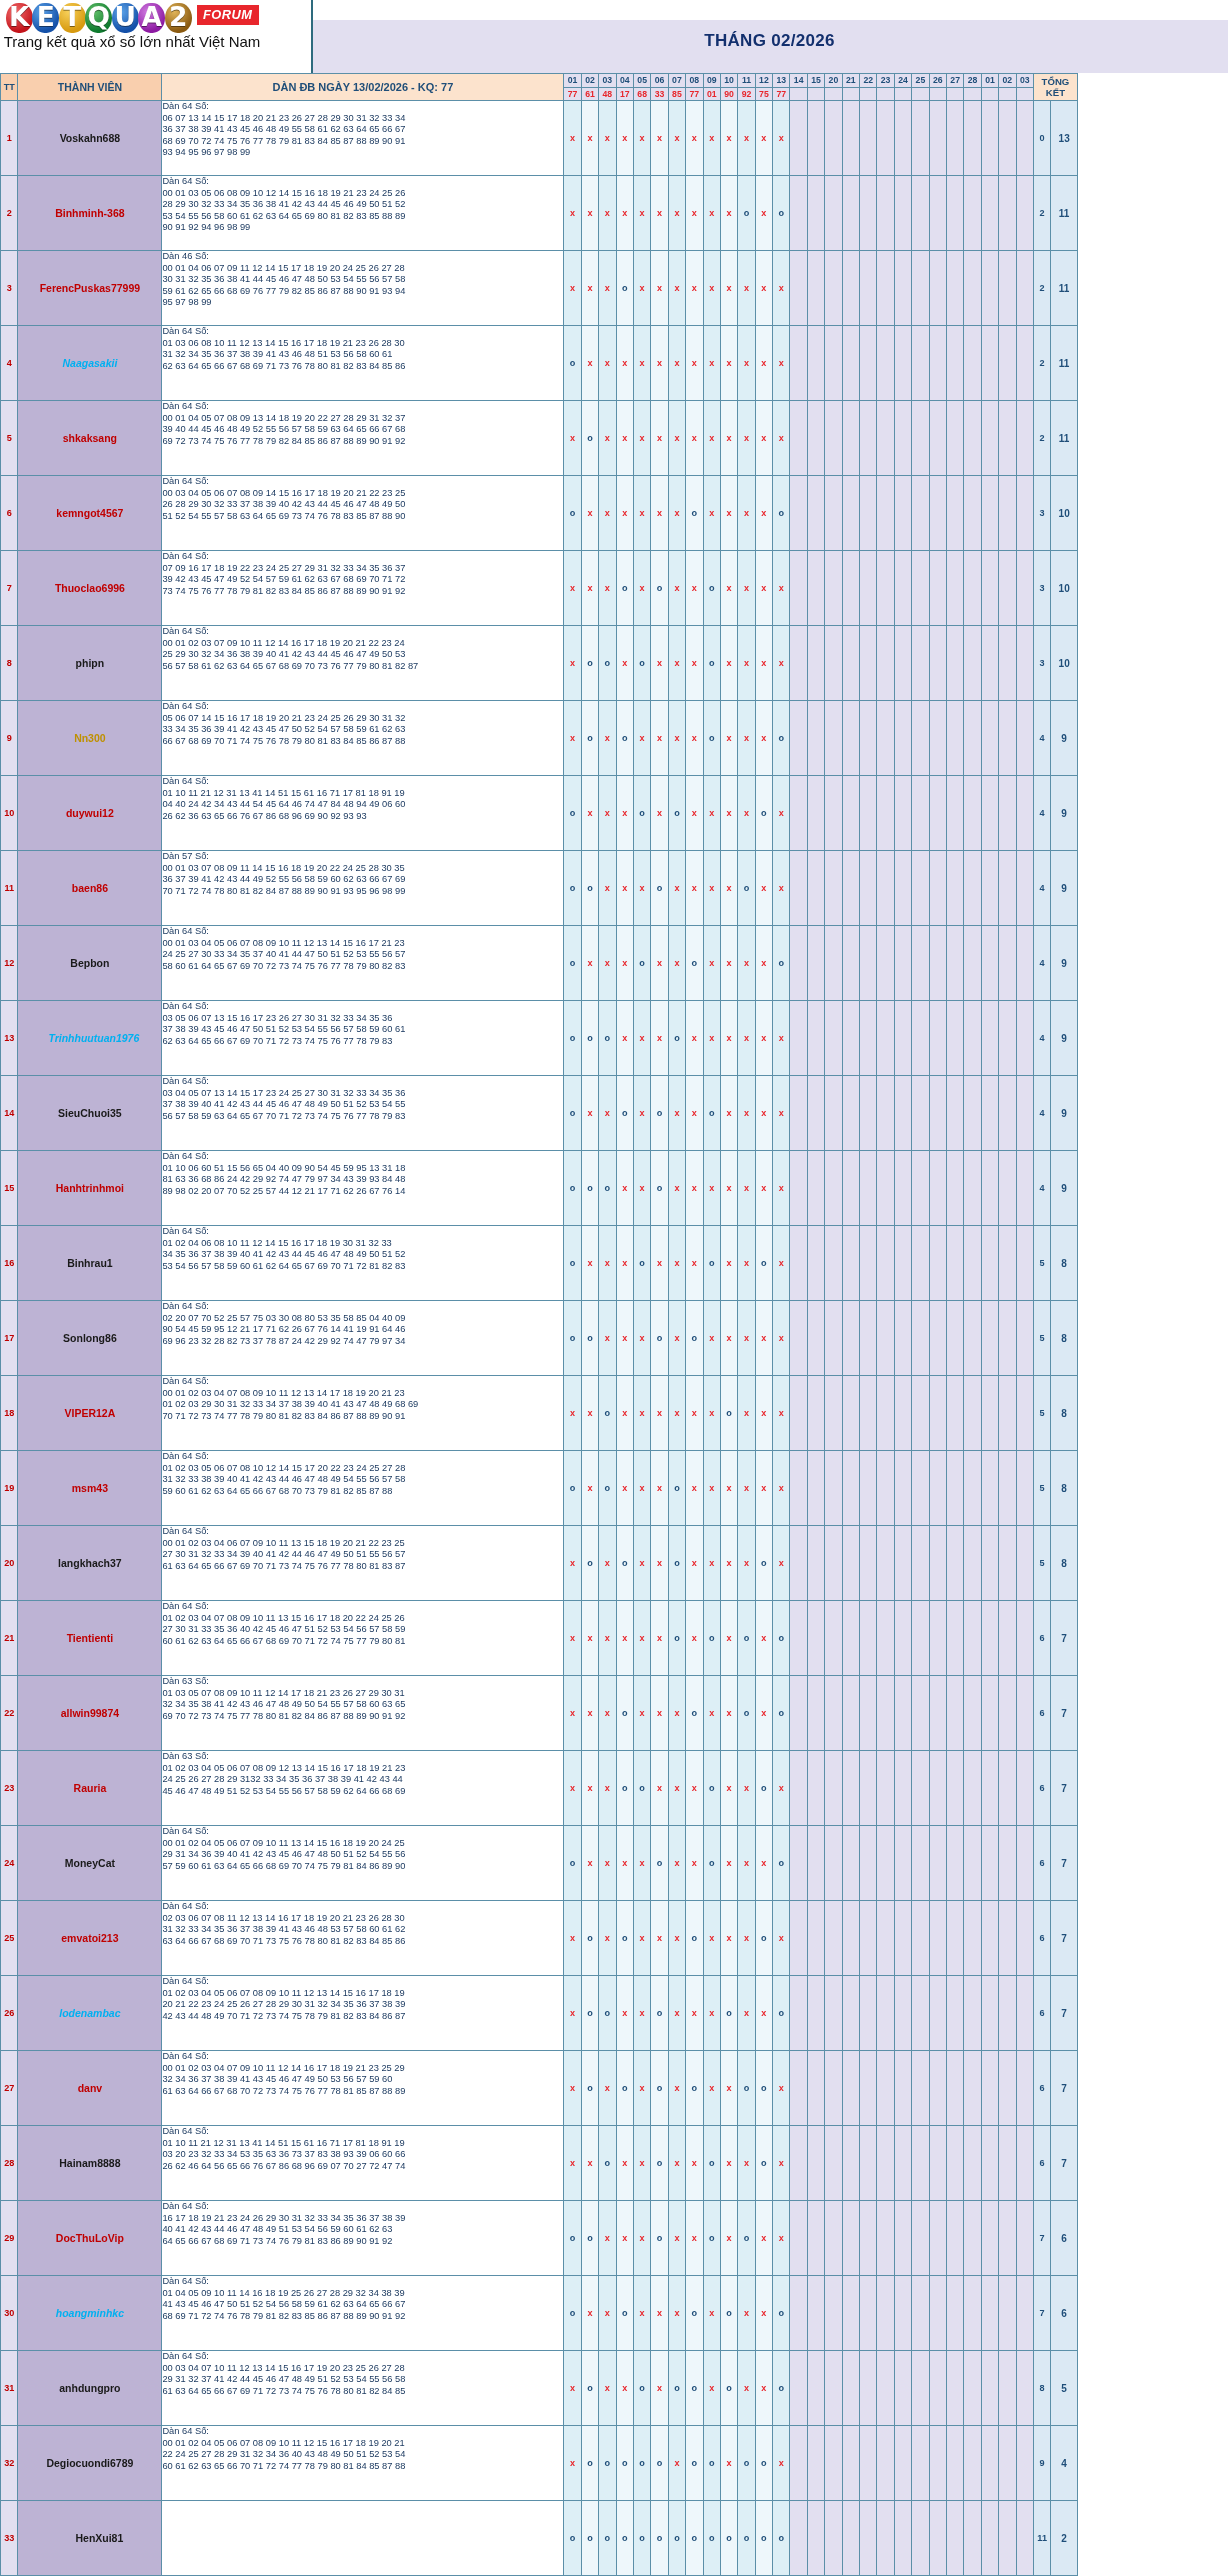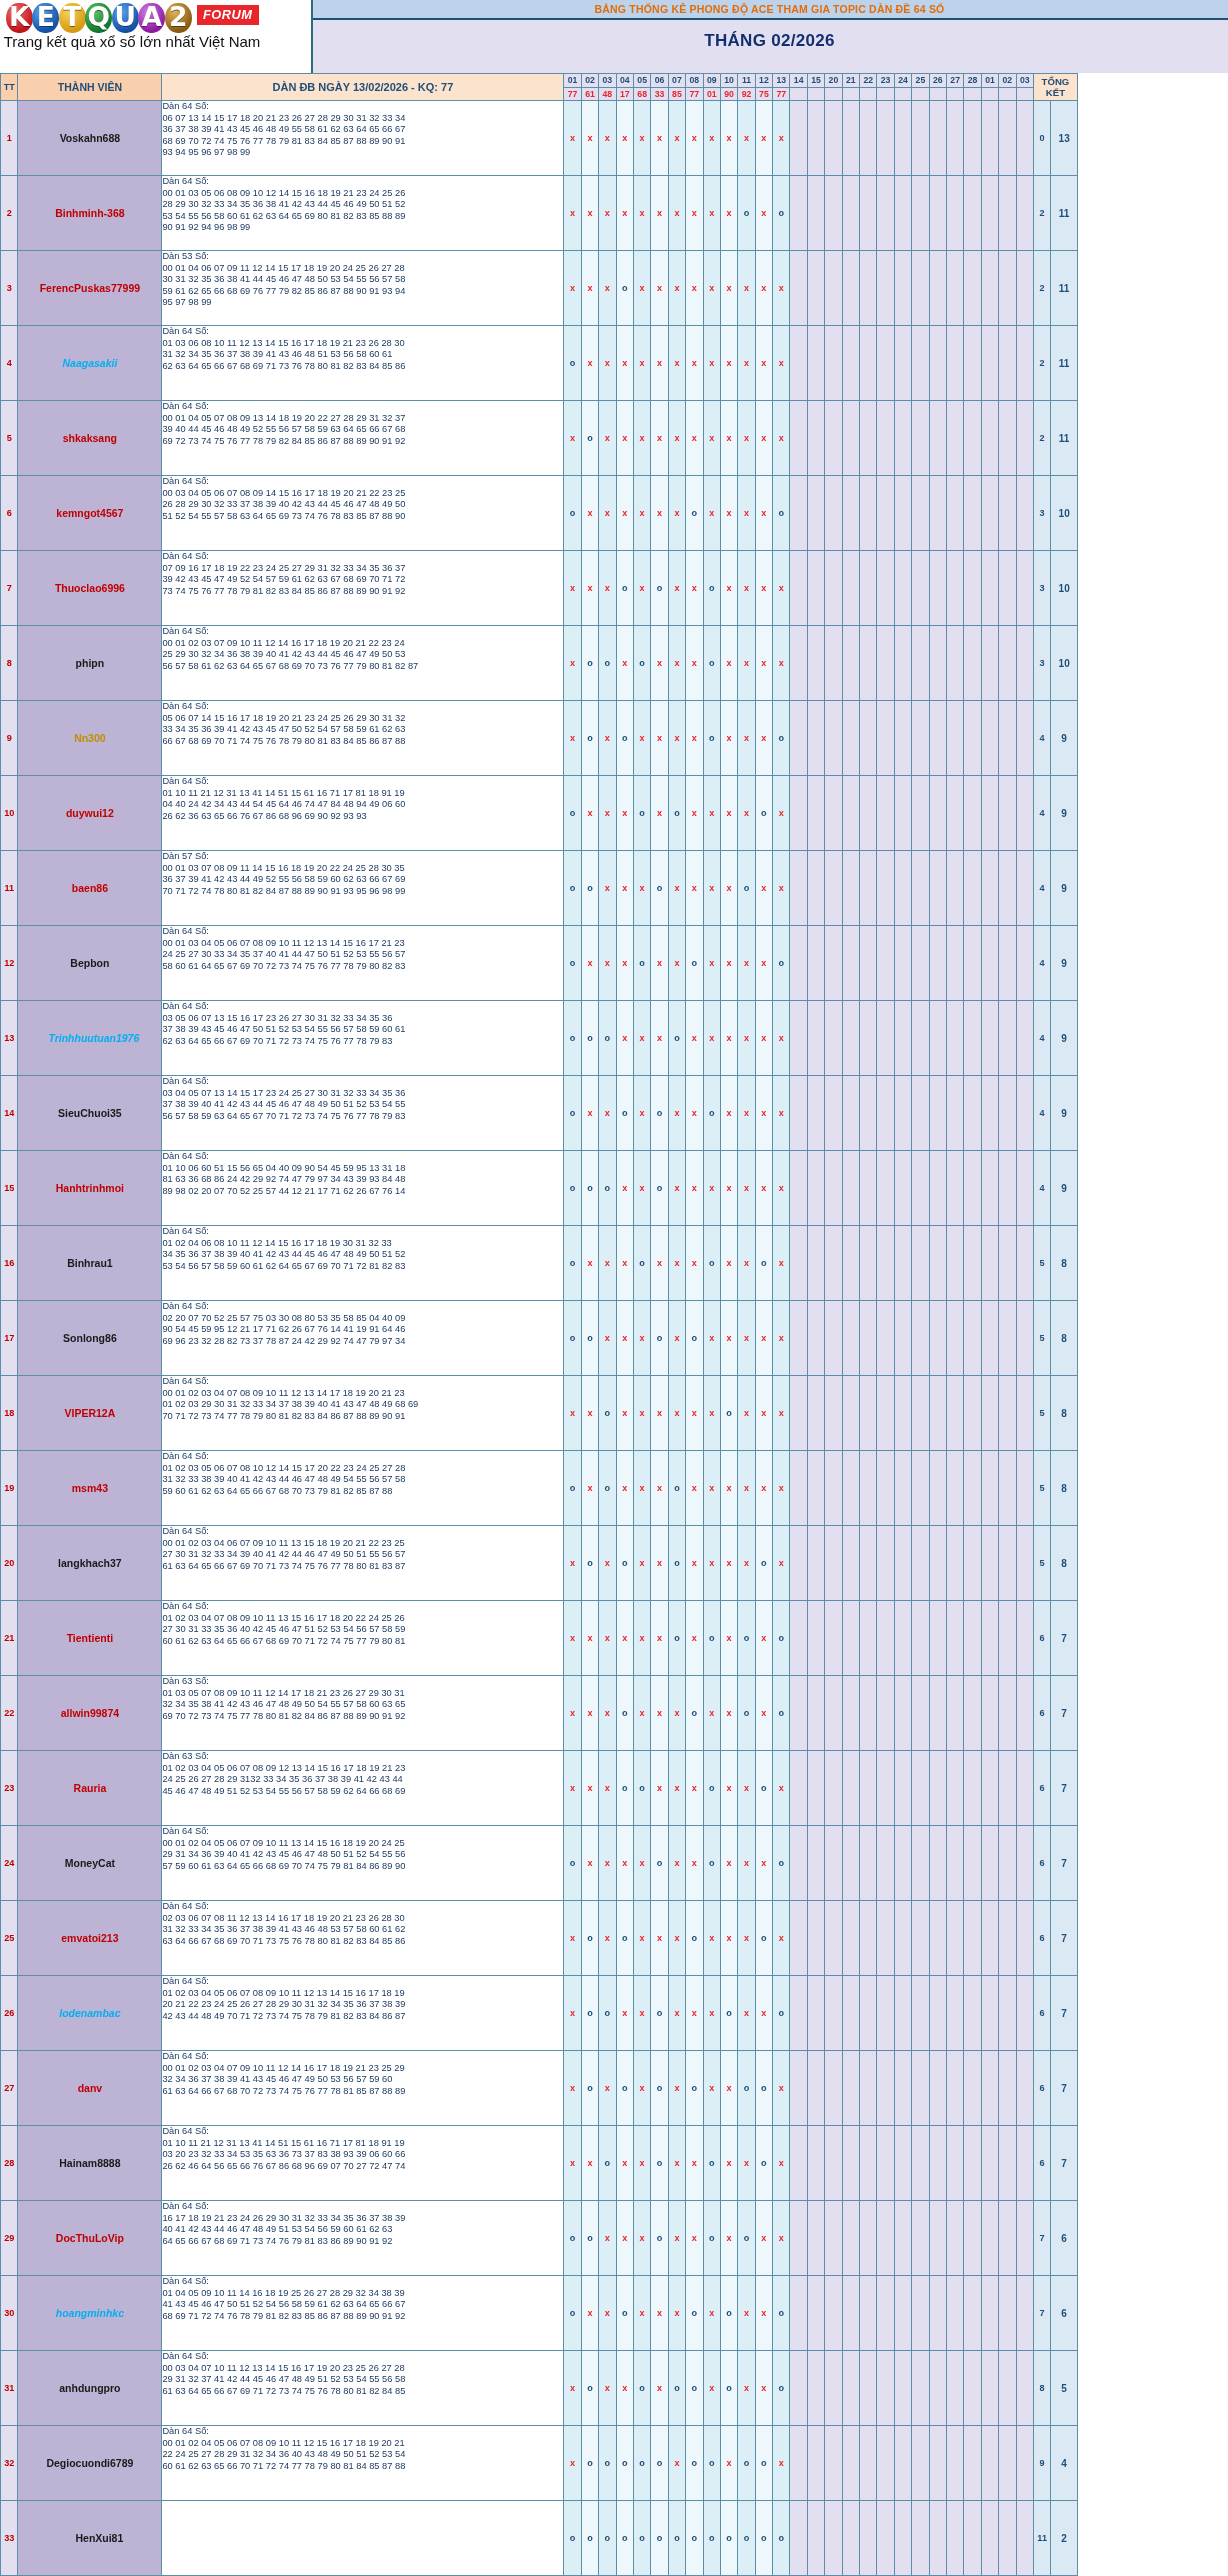--- a/index.html
+++ b/index.html
@@ -63,23 +63,20 @@
   .mo{color:#1f4e79;}
   .dan-label{display:block;}
   .dan-nums{display:block;white-space:pre-line;}
 </style>
 </head>
 <body>
 
 <div id="page">
 
   <div class="topband">
-    <div class="title-band">
-      <div class="t">BẢNG THỐNG KÊ PHONG ĐỘ ACE THAM GIA TOPIC DÀN ĐỀ 64 SỐ</div>
-    </div>
     <div class="month-band">
       <div class="m">THÁNG 02/2026</div>
     </div>
   </div>
 
   <div class="logo-box">
     <div class="logo-row">
       <span class="lglyph lg-k">K</span>
       <span class="lglyph lg-e">E</span>
       <span class="lglyph lg-t">T</span>
@@ -236,21 +233,21 @@
           <td class="c-mark pale">&nbsp;</td>
           <td class="c-mark pale">&nbsp;</td>
           <td class="c-mark pale">&nbsp;</td>
           <td class="c-miss">2</td>
           <td class="c-tot">11</td>
         </tr>
         <tr style="height: 75px;">
           <td class="c-tt" style="color: rgb(192, 0, 0);">3</td>
           <td class="c-mem" style="color: rgb(192, 0, 0);">FerencPuskas77999</td>
           <td class="c-dan">
-            <span class="dan-label">Dàn 53 Số:</span>
+            <span class="dan-label">Dàn 46 Số:</span>
             <span class="dan-nums">00 01 04 06 07 09 11 12 14 15 17 18 19 20 24 25 26 27 28
 30 31 32 35 36 38 41 44 45 46 47 48 50 53 54 55 56 57 58
 59 61 62 65 66 68 69 76 77 79 82 85 86 87 88 90 91 93 94
 95 97 98 99</span>
           </td>
           <td class="c-mark even"><span class="mx">x</span></td>
           <td class="c-mark odd"><span class="mx">x</span></td>
           <td class="c-mark even"><span class="mx">x</span></td>
           <td class="c-mark odd"><span class="mo">o</span></td>
           <td class="c-mark even"><span class="mx">x</span></td>

